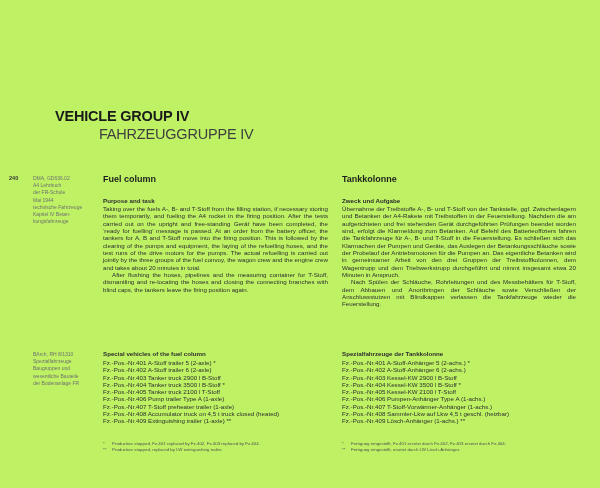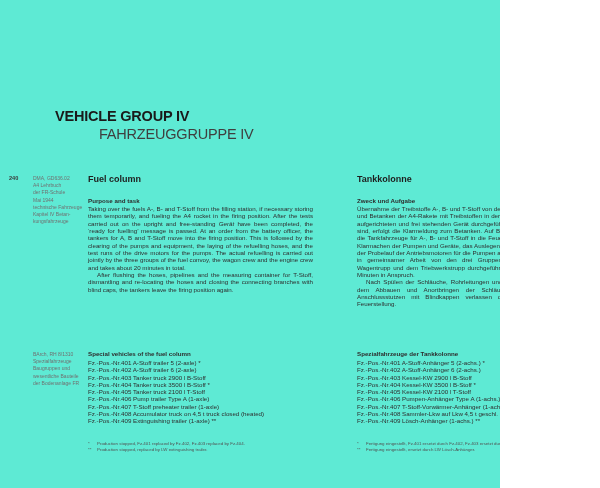--- a/index.html
+++ b/index.html
@@ -1,32 +1,32 @@
 <!DOCTYPE html>
 <html><head>
 <meta charset="utf-8">
 <style>
   html,body{margin:0;padding:0;background:#ffffff;}
   #page{
-    position:relative;width:500px;height:488px;background:#5eead4;overflow:hidden;
+    position:relative;width:600px;height:488px;background:#bef264;overflow:hidden;
     font-family:"Liberation Sans",sans-serif;color:#2d2d2d;
   }
   
   #title-block{position:absolute;left:55px;top:107px;line-height:18px;letter-spacing:-0.2px;}
   .title-en{font-size:14.5px;font-weight:700;color:#1a1a1a;}
   .title-de{font-size:14.5px;font-weight:400;color:#3f3f3f;margin-left:44px;}
   
   #page-number{position:absolute;left:9px;top:175px;font-size:5.6px;font-weight:700;color:#3a3a3a;}
   .margin-note{position:absolute;left:33px;font-size:5px;line-height:7.2px;color:#707070;}
   #margin-note-top{top:175px;}
   #margin-note-bottom{top:351px;}
   
   .col{position:absolute;top:174px;}
-  #col-en{left:88px;width:225px;}
-  #col-de{left:342px;width:234px;margin-left:15px;}
+  #col-en{left:103px;width:225px;}
+  #col-de{left:342px;width:234px;}
   .col h2{margin:0 0 0 0;font-size:9px;font-weight:700;color:#1e1e1e;letter-spacing:0;}
   .col .sub{margin:13px 0 1px 0;font-size:6.2px;font-weight:700;color:#2d2d2d;}
   .body{margin:0;font-size:6.2px;line-height:7.35px;text-align:justify;color:#2e2e2e;}
   .body.indent{text-indent:9px;}
   .body i{font-style:italic;}
   .specials{position:absolute;left:0;top:176px;width:100%;}
   .specials h3{margin:0 0 2px 0;font-size:6.2px;font-weight:700;color:#2d2d2d;}
   .vehicle{font-size:6.2px;line-height:7.3px;color:#2e2e2e;white-space:nowrap;}
   .footnotes{position:absolute;left:0;top:267px;width:100%;}
   .footnote-row{display:flex;font-size:4.4px;line-height:6.2px;color:#515151;}

